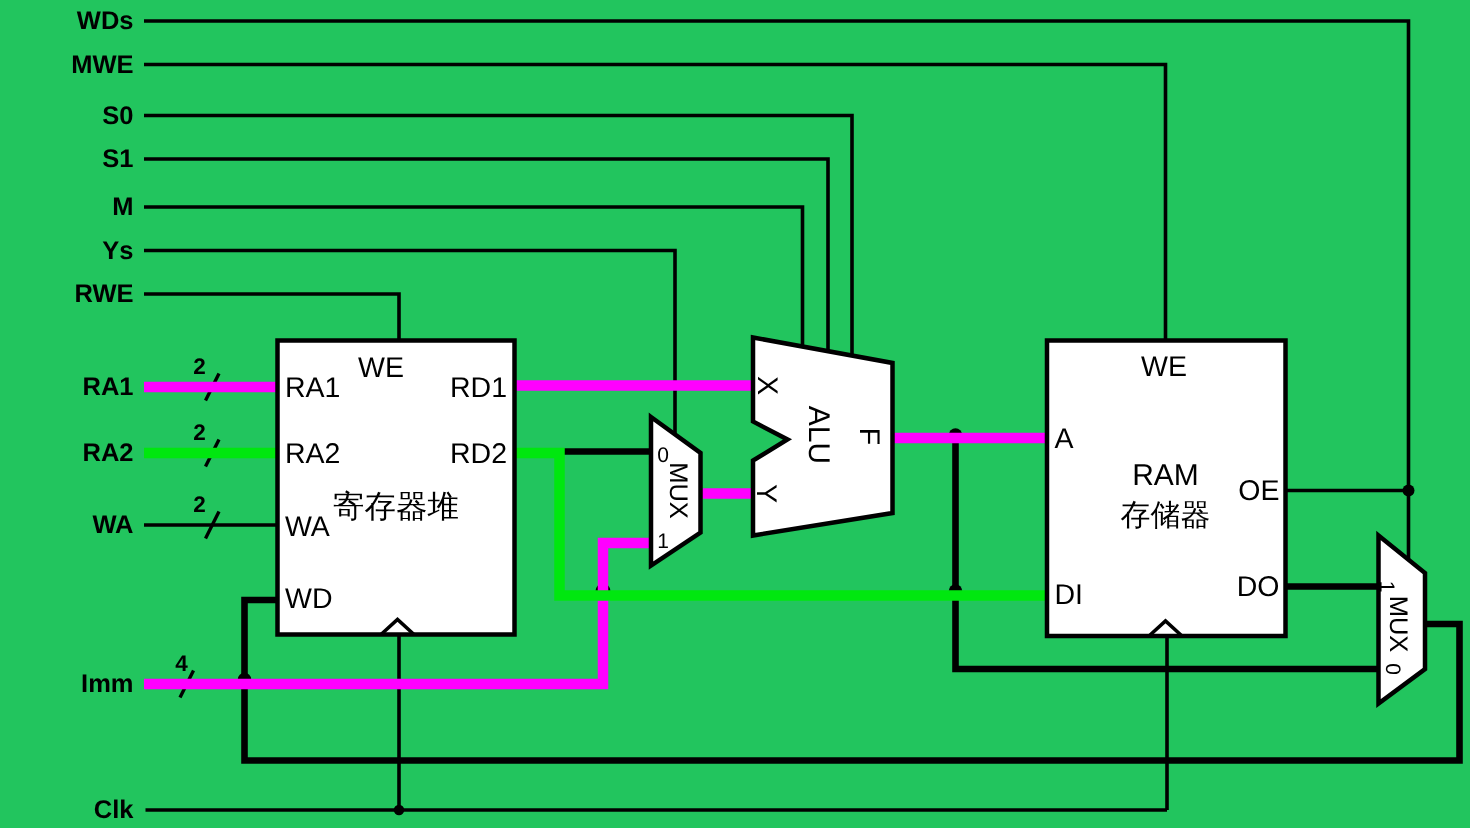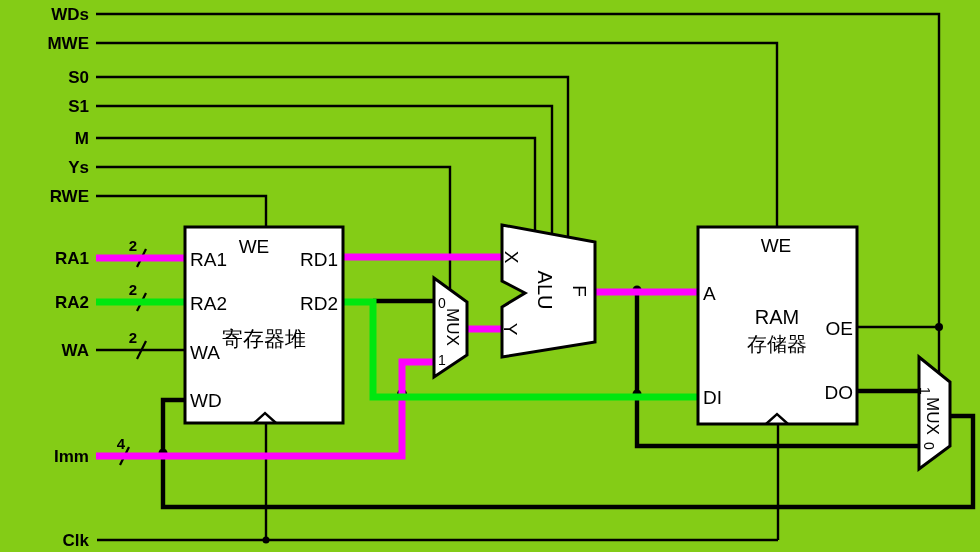--- a/index.html
+++ b/index.html
@@ -1,16 +1,16 @@
 <!DOCTYPE html>
 <html><head>
 <meta charset="utf-8">
 <style>
   html,body{margin:0;padding:0;background:#fff;}
-  .stage{position:relative;width:980px;height:552px;background:#84cc16;overflow:hidden;}
+  .stage{position:relative;width:980px;height:552px;background:#22c55e;overflow:hidden;}
   svg{display:block;}
   text{fill:#000;font-family:"Liberation Sans","DejaVu Sans",sans-serif;}
   .sig{font-weight:bold;font-size:17px;}
   .num{font-weight:bold;font-size:15px;}
   .port{font-size:19px;}
   .cjk{font-size:21px;}
   .cjk2{font-size:20px;}
   .muxword{font-size:17px;}
   .muxnum{font-size:14px;}
   .aluword{font-size:20px;}

